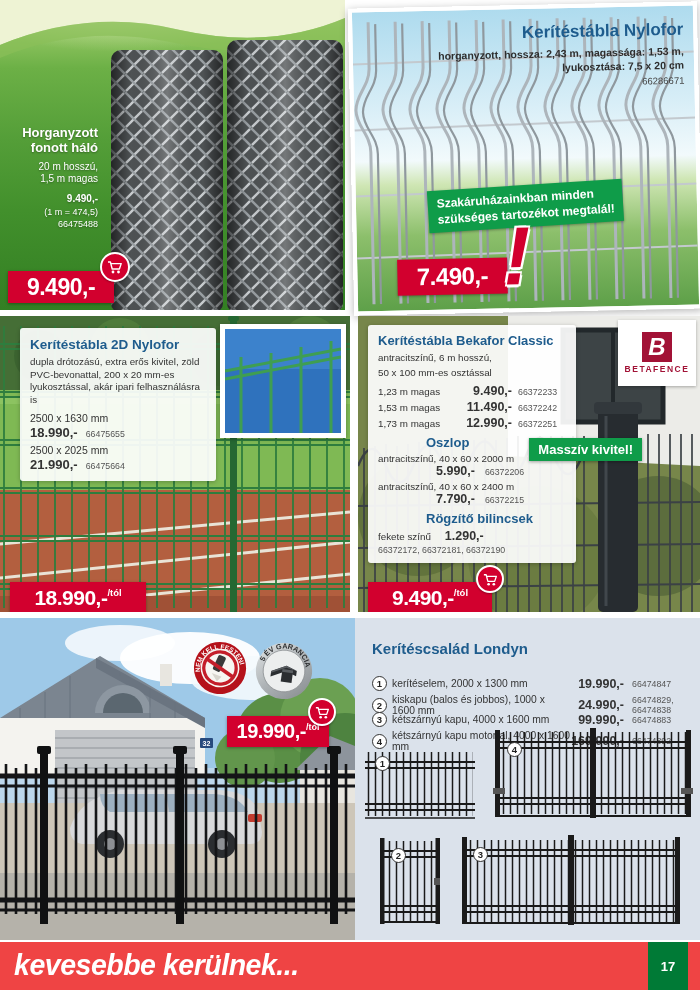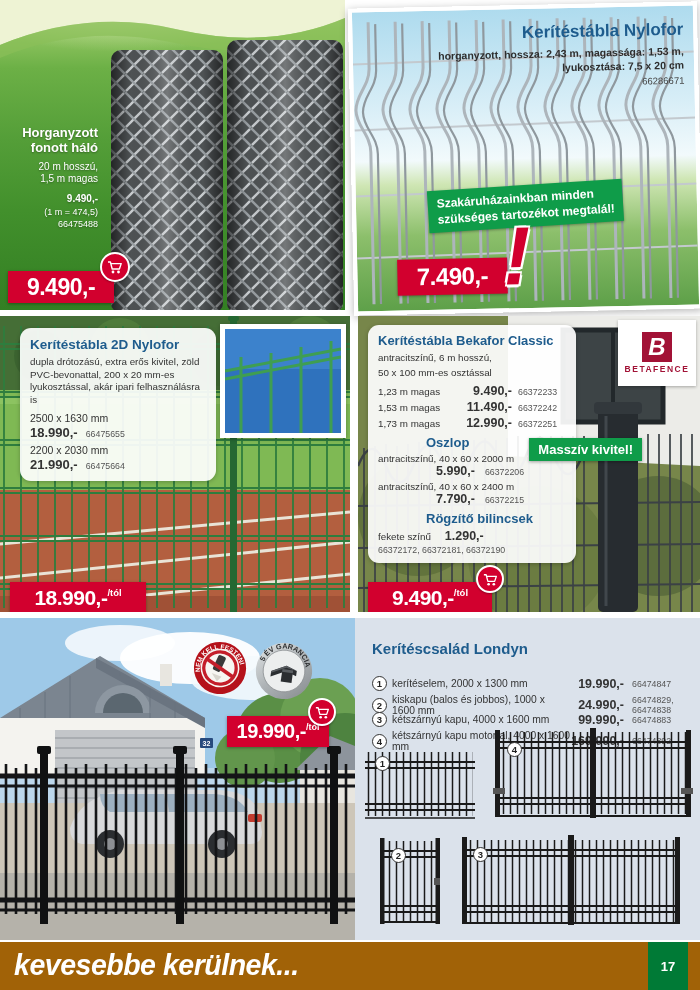--- a/index.html
+++ b/index.html
@@ -45,21 +45,21 @@
   .green-badge { background:#0f9c49; color:#fff; font-weight:bold; box-shadow:0 1px 3px rgba(0,0,0,.35); }
   .tr-promo { position:absolute; left:72px; top:176px; font-size:12px; line-height:1.35; padding:5px 9px; transform:rotate(-2.5deg); }
   .tr-price { left:40px; top:248px; width:110px; height:36px; font-size:24px; }
   .tr-bang { position:absolute; left:146px; top:206px; font-size:82px; font-weight:900; font-style:italic;
     color:#d2002e; line-height:1;
     text-shadow:2px 2px 0 #fff,-2px 2px 0 #fff,2px -2px 0 #fff,-2px -2px 0 #fff,0 3px 0 #fff; }
 
   
   .panel-ml { left:0; top:316px; width:350px; height:296px; background:#6aa04a; }
   .panel-mr { left:358px; top:316px; width:342px; height:296px; background:#6b7a45; }
-  .info-box { position:absolute; background:rgba(255,255,255,.92); border-radius:11px; box-shadow:0 1px 4px rgba(0,0,0,.25); }
+  .info-box { position:absolute; background:rgba(255,255,255,.92); border-radius:3px; box-shadow:0 1px 4px rgba(0,0,0,.25); }
   .ml-box { left:20px; top:12px; width:196px; padding:9px 10px; }
   .box-title { font-size:13.5px; font-weight:bold; color:#1e5c8d; margin-bottom:4px; }
   .box-desc { font-size:9.8px; line-height:1.3; color:#333; margin-bottom:5px; }
   .size-line { font-size:10.5px; margin-top:4px; }
   .price-line { display:flex; align-items:baseline; gap:8px; margin-top:1px; }
   .price-line b { font-size:13px; }
   .sku { font-size:8.8px; color:#555; }
   .ml-inset { position:absolute; right:4px; top:8px; width:126px; height:114px; border:5px solid #fff; box-shadow:0 1px 4px rgba(0,0,0,.3); }
   .ml-price { left:10px; top:266px; width:136px; height:31px; font-size:21px; }
   .mr-box { left:10px; top:9px; width:208px; padding:8px 10px; }
@@ -91,21 +91,21 @@
   .br-title { position:absolute; left:17px; top:22px; font-size:15px; font-weight:bold; color:#1e5c8d; }
   .br-row { position:absolute; left:17px; width:318px; display:grid; grid-template-columns:20px 178px 62px 1fr; align-items:center; }
   .num-circle { width:15px; height:15px; border-radius:50%; background:#fff; border:1.3px solid #333;
     font-size:9.5px; font-weight:bold; color:#222; display:flex; align-items:center; justify-content:center; }
   .br-row .lbl { font-size:10.3px; }
   .br-row b { font-size:12.5px; text-align:right; padding-right:8px; }
   .diagram { position:absolute; }
   .diagram-num { position:absolute; z-index:3; }
 
   
-  .footer { position:absolute; left:0; top:942px; width:700px; height:48px; background:#a16207; }
+  .footer { position:absolute; left:0; top:942px; width:700px; height:48px; background:#ef4444; }
   .slogan { position:absolute; left:14px; top:6px; color:#fff; font-weight:800; font-style:italic;
     font-size:30px; letter-spacing:-0.5px; transform:scaleX(.95); transform-origin:left; }
   .brand-box { position:absolute; right:29px; top:0; width:128px; height:48px; background:#f4f8f0;
     display:flex; flex-direction:column; align-items:center; justify-content:center; }
   .bauhaus-logo { background:#d2002e; color:#fff; font-weight:900; font-size:10px; letter-spacing:2px;
     padding:1px 5px; border:1px solid #fff; outline:1px solid #d2002e; margin-left:14px; }
   .varosikert { color:#0d8a40; font-weight:900; font-style:italic; font-size:19px; letter-spacing:-0.5px;
     text-shadow:1px 1px 0 #fff,-1px 1px 0 #fff,1px -1px 0 #fff,-1px -1px 0 #fff; }
   .brand-flower { position:absolute; left:6px; top:2px; }
   .page-num { position:absolute; right:12px; top:0; width:40px; height:48px; background:#007a36; color:#fff;
@@ -268,21 +268,21 @@
     <rect x="228" y="0" width="11" height="5" rx="2" fill="#256832"></rect>
   </svg>
   <div class="info-box ml-box">
     <div class="box-title">Kerítéstábla 2D Nylofor</div>
     <div class="box-desc">dupla drótozású, extra erős kivitel, zöld PVC-bevonattal, 200 x 20 mm-es lyukosztással, akár ipari felhasználásra is</div>
     <div class="size-line">2500 x 1630 mm</div>
     <div class="price-line">
       <b>18.990,-</b>
       <span class="sku">66475655</span>
     </div>
-    <div class="size-line">2200 x 2030 mm</div>
+    <div class="size-line">2500 x 2025 mm</div>
     <div class="price-line">
       <b>21.990,-</b>
       <span class="sku">66475664</span>
     </div>
   </div>
   <div class="ml-inset">
     <svg width="116" height="104">
       <rect width="116" height="104" fill="#2f72bd"></rect>
       <rect width="116" height="40" fill="#3c82cc"></rect>
       <g stroke="#3f9e52" stroke-width="3">

